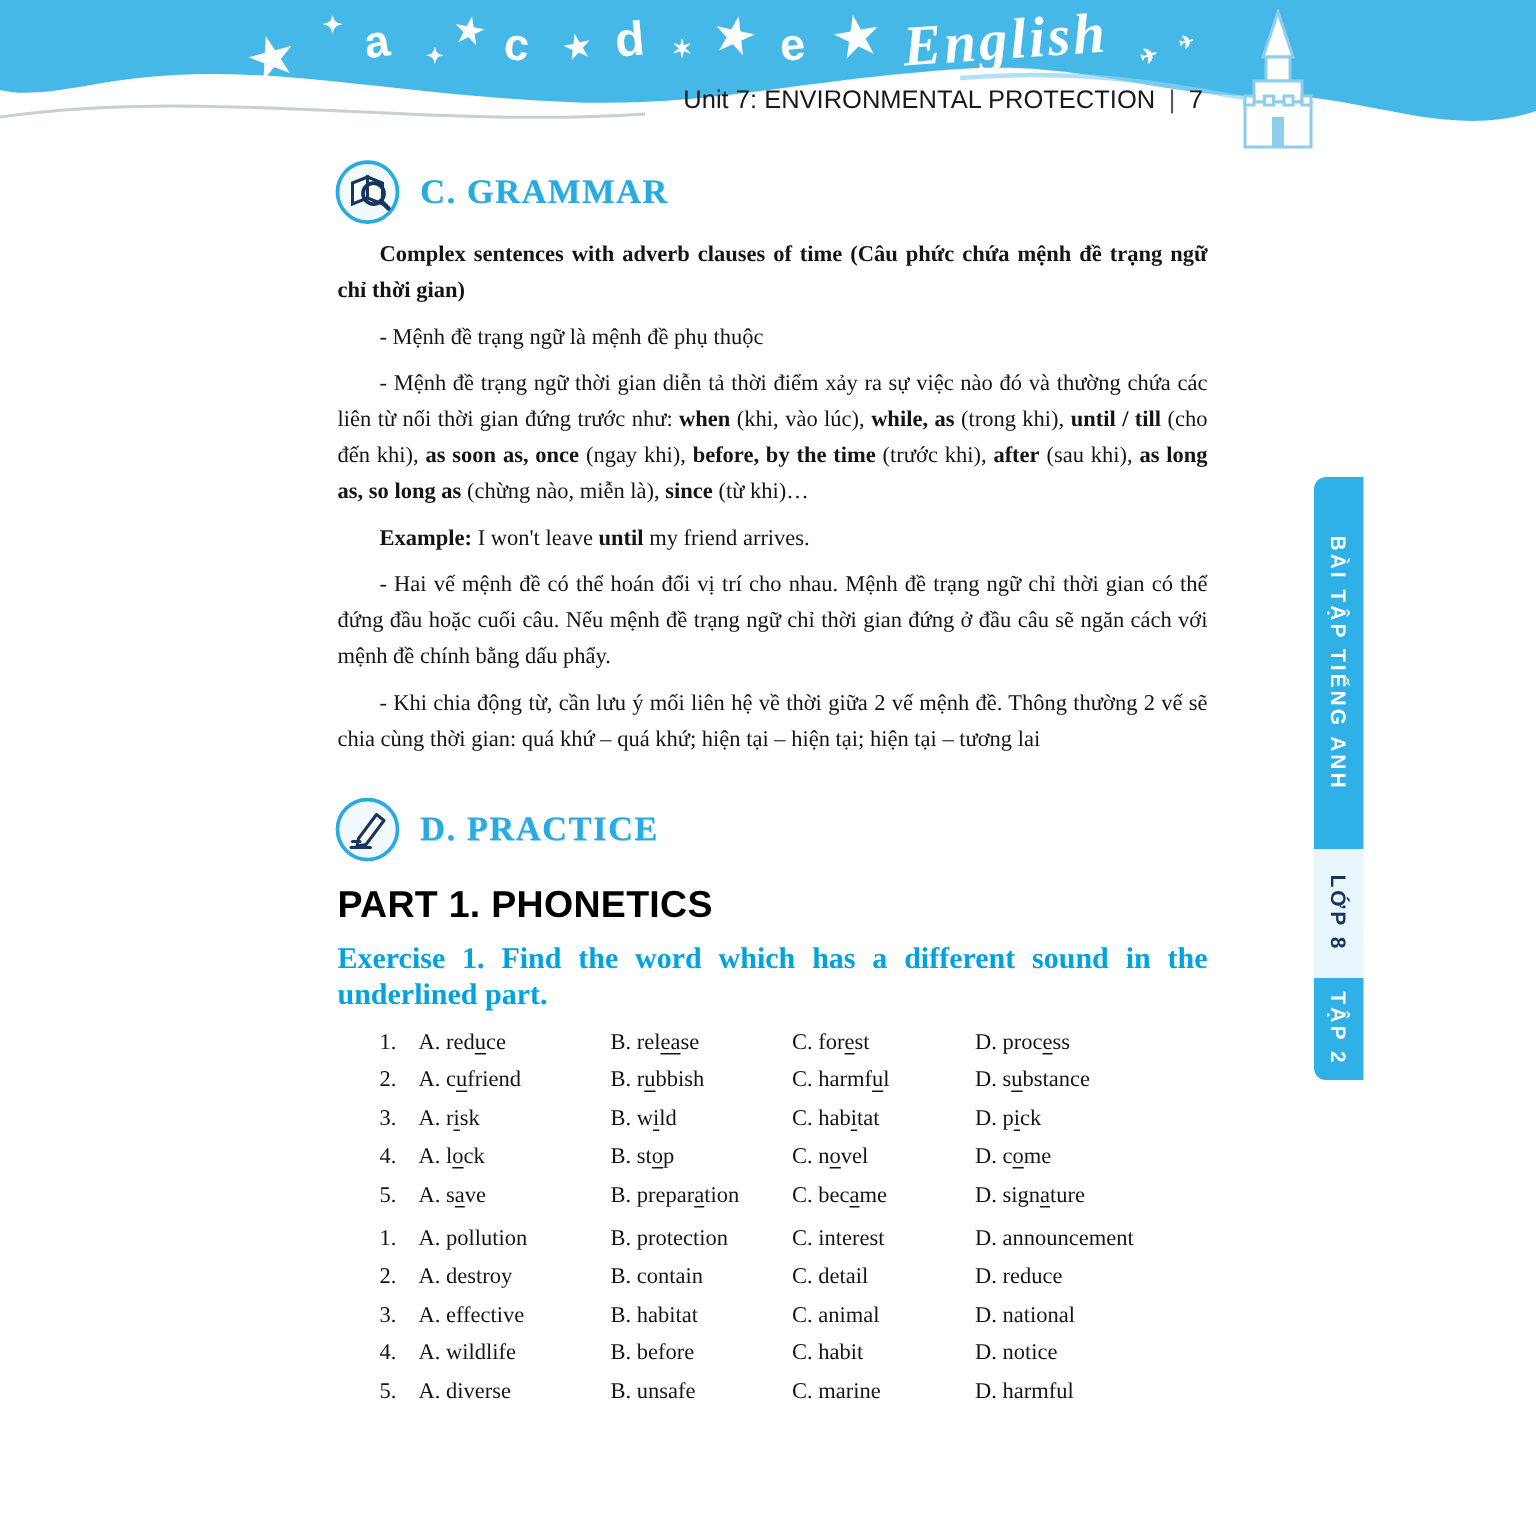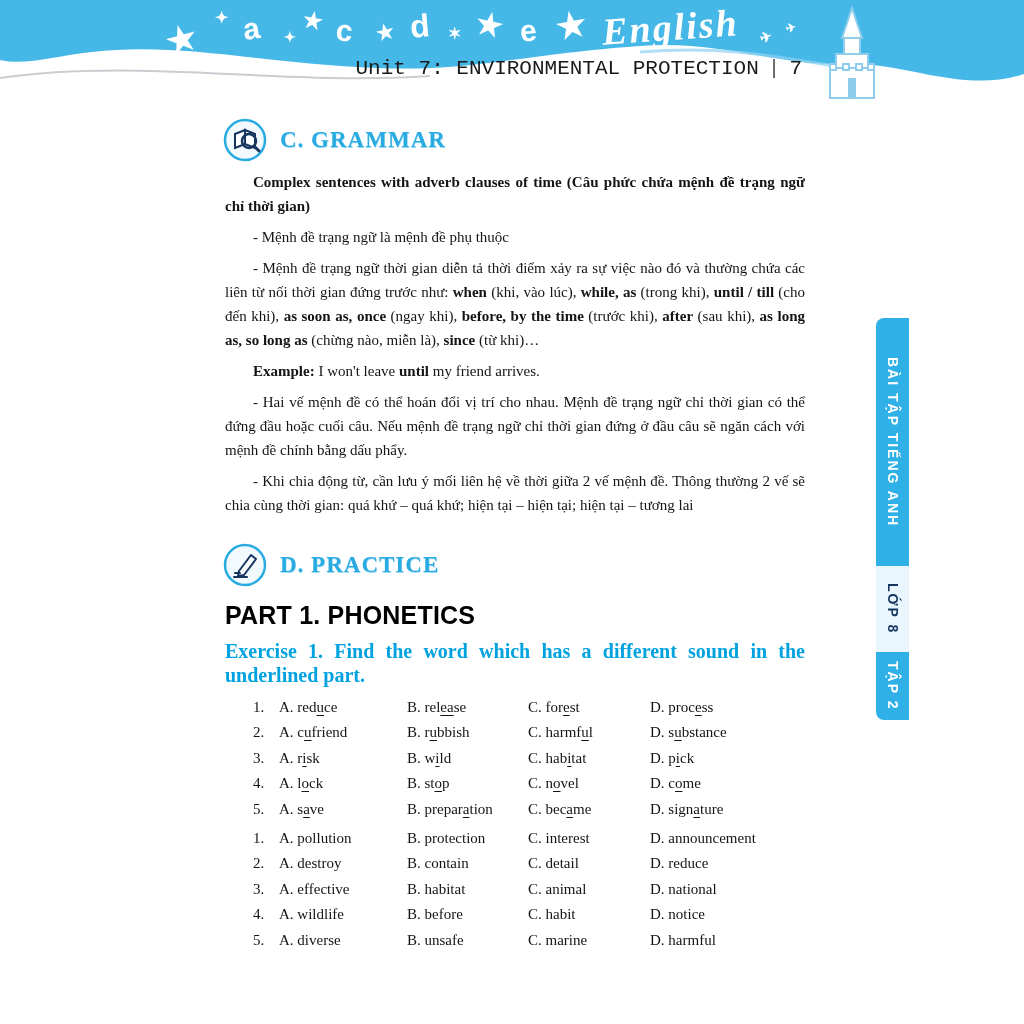--- a/index.html
+++ b/index.html
@@ -9,36 +9,36 @@
   
   .band{position:absolute;left:0;top:0;width:1024px;height:120px;}
   .band svg.wave{position:absolute;left:0;top:0;}
   .band-item{position:absolute;color:#fff;font-family:"Liberation Sans",sans-serif;
              font-weight:bold;line-height:1;display:inline-block;}
   .band-letter{font-family:"Liberation Sans",sans-serif;}
   .band-word{font-family:"Liberation Serif",serif;font-style:italic;font-weight:bold;letter-spacing:2px;}
   .castle{position:absolute;left:812px;top:6px;}
 
   
-  .runhead{position:absolute;top:57px;right:222px;font-family:Liberation Mono, monospace;
-           font-size:21px;color:#1a1a1a;display:flex;align-items:flex-end;gap:9px;}
+  .runhead{position:absolute;top:57px;right:222px;font-family:Liberation Sans, sans-serif;
+           font-size:17px;color:#1a1a1a;display:flex;align-items:flex-end;gap:9px;}
   .runhead .bar{color:#555;}
 
   
   .side-tab{position:absolute;left:876px;width:33px;display:flex;align-items:center;justify-content:center;}
   .side-tab span{writing-mode:vertical-rl;font-family:"Liberation Sans",sans-serif;
                  font-weight:bold;font-size:14px;letter-spacing:2px;white-space:nowrap;}
   .tab-blue{background:#2fb0e6;color:#fff;}
   .tab-light{background:#eaf6fd;color:#16365f;}
   #tab-0{top:318px;height:248px;border-radius:8px 0 0 0;}
   #tab-1{top:566px;height:86px;}
   #tab-2{top:652px;height:68px;border-radius:0 0 0 8px;}
 
   
-  .main{position:absolute;left:0;top:12px;width:1024px;box-sizing:border-box;
+  .main{position:absolute;left:0;top:0;width:1024px;box-sizing:border-box;
         padding:106px 219px 0 225px;font-size:15px;line-height:24px;text-align:justify;}
 
   .sec-head{display:flex;align-items:center;gap:13px;margin:0 0 8px -2px;}
   .sec-title{font-family:"Liberation Serif",serif;font-weight:bold;font-size:23px;
              color:#29abe2;letter-spacing:1px;text-shadow:0.5px 0.5px 0 rgba(41,171,226,.45);}
   .sec-icon{flex:0 0 auto;}
 
   .para{margin:0 0 7px 0;text-indent:28px;}
   .para .b{font-weight:bold;}
   .para .i{}

